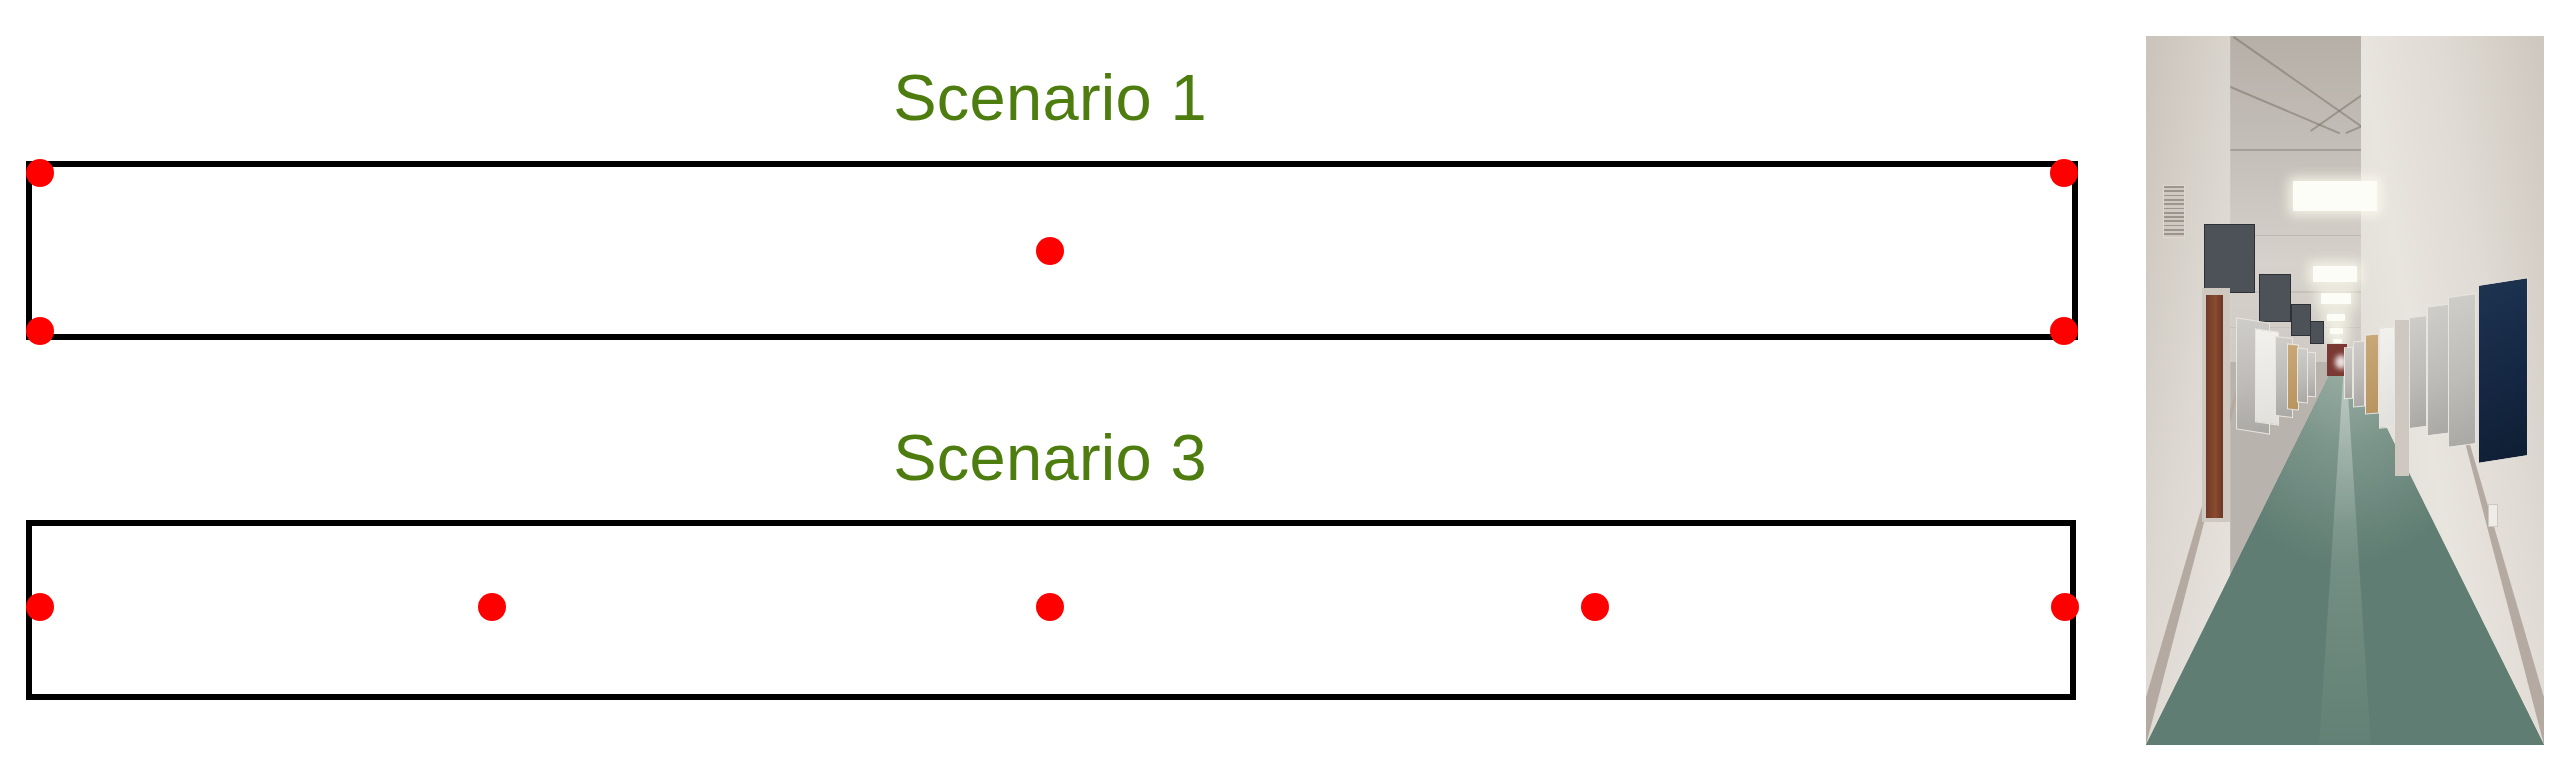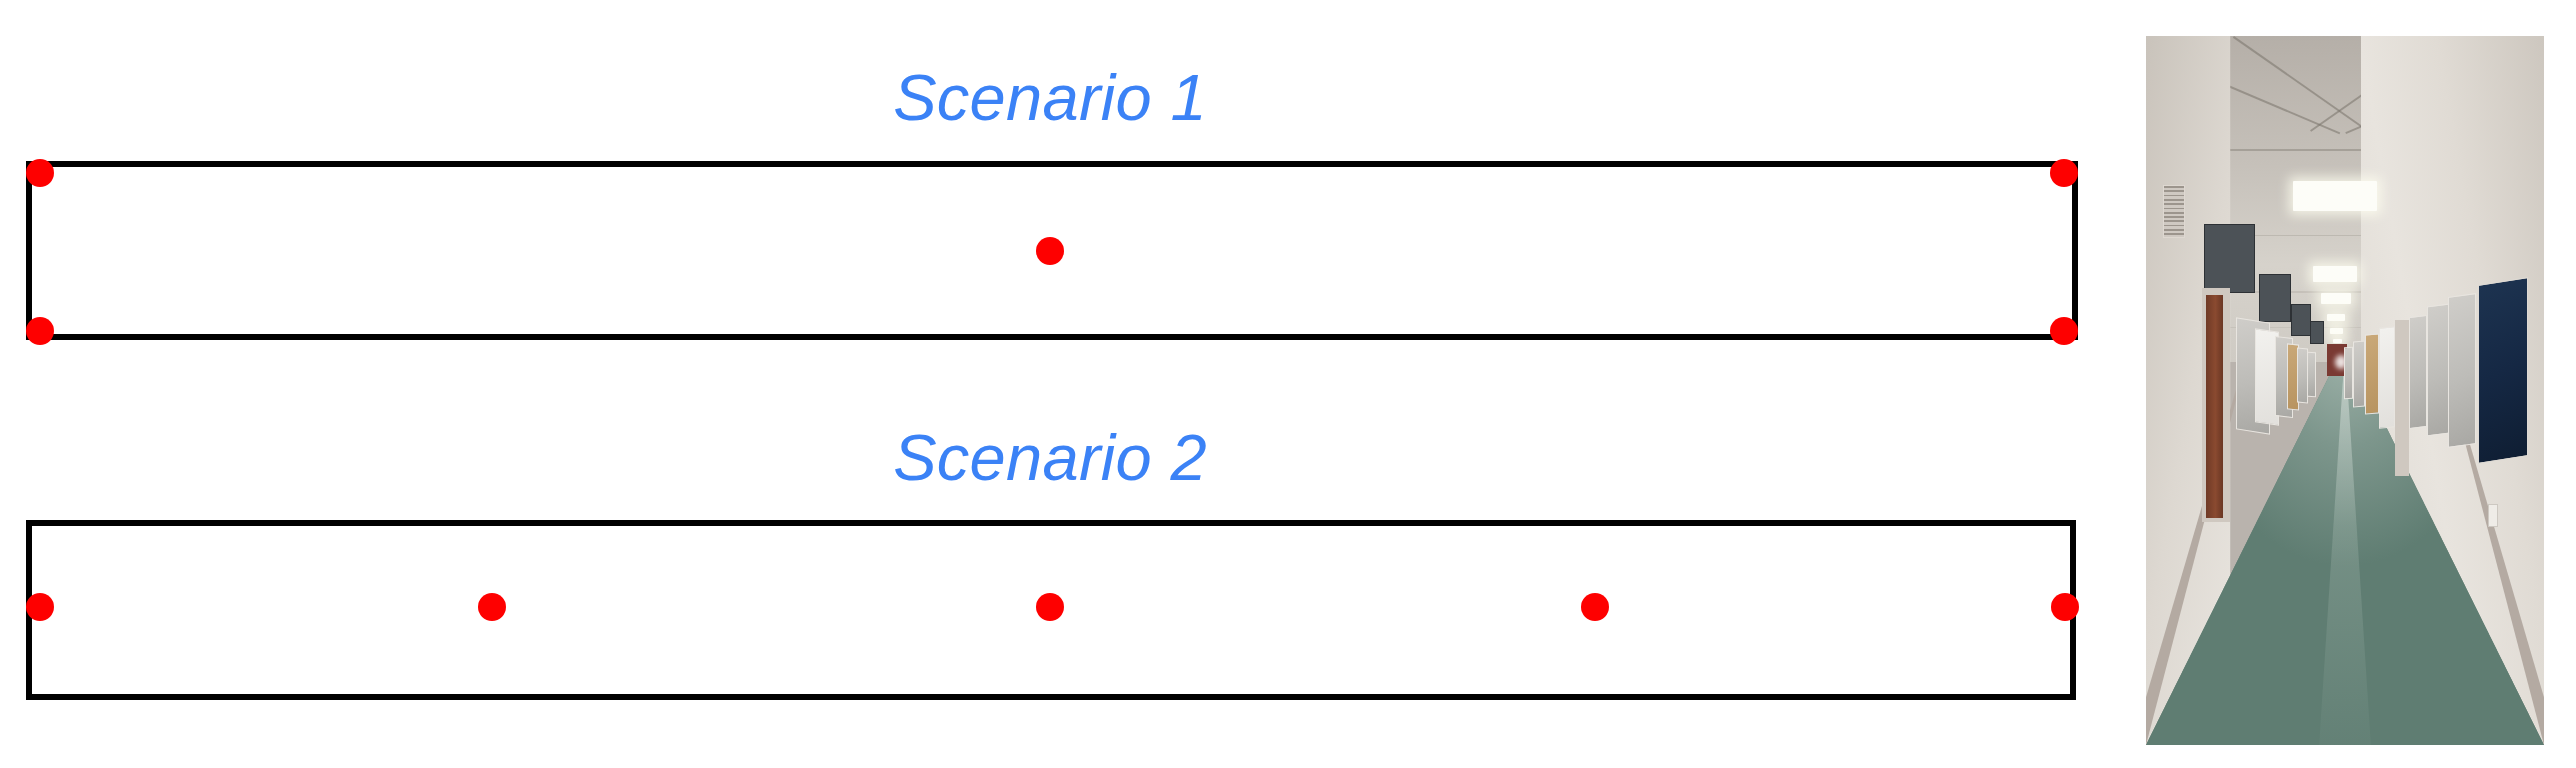--- a/index.html
+++ b/index.html
@@ -18,26 +18,25 @@
     background: #ffffff;
     overflow: hidden;
   }
 
   
   .scenario-title {
     position: absolute;
     font-family: "Liberation Sans", sans-serif;
     font-size: 65px;
     font-weight: 400;
-    color: #3b82f6;
+    color: #4d7c0f;
     line-height: 1;
     white-space: nowrap;
     transform: translateX(-50%);
     letter-spacing: 0.3px;
-    font-style: italic;
   }
 
   
   .corridor-box {
     position: absolute;
     box-sizing: border-box;
     border: 6.8px solid #000000;
     background: #ffffff;
   }
 
@@ -214,21 +213,21 @@
 
     <div class="marker-dot" style="left:40px;   top:173px;"></div>
     <div class="marker-dot" style="left:40px;   top:331px;"></div>
     <div class="marker-dot" style="left:1050px; top:251px;"></div>
     <div class="marker-dot" style="left:2064px; top:173px;"></div>
     <div class="marker-dot" style="left:2064px; top:331px;"></div>
   </div>
 
   <div>
 
-    <div class="scenario-title" style="left:1050px; top:425px;">Scenario 2</div>
+    <div class="scenario-title" style="left:1050px; top:425px;">Scenario 3</div>
 
     <div class="corridor-box" style="left:26px; top:520px; width:2050px; height:180px;"></div>
 
     <div class="marker-dot" style="left:40px;   top:607px;"></div>
     <div class="marker-dot" style="left:492px;  top:607px;"></div>
     <div class="marker-dot" style="left:1050px; top:607px;"></div>
     <div class="marker-dot" style="left:1595px; top:607px;"></div>
     <div class="marker-dot" style="left:2065px; top:607px;"></div>
   </div>
 

